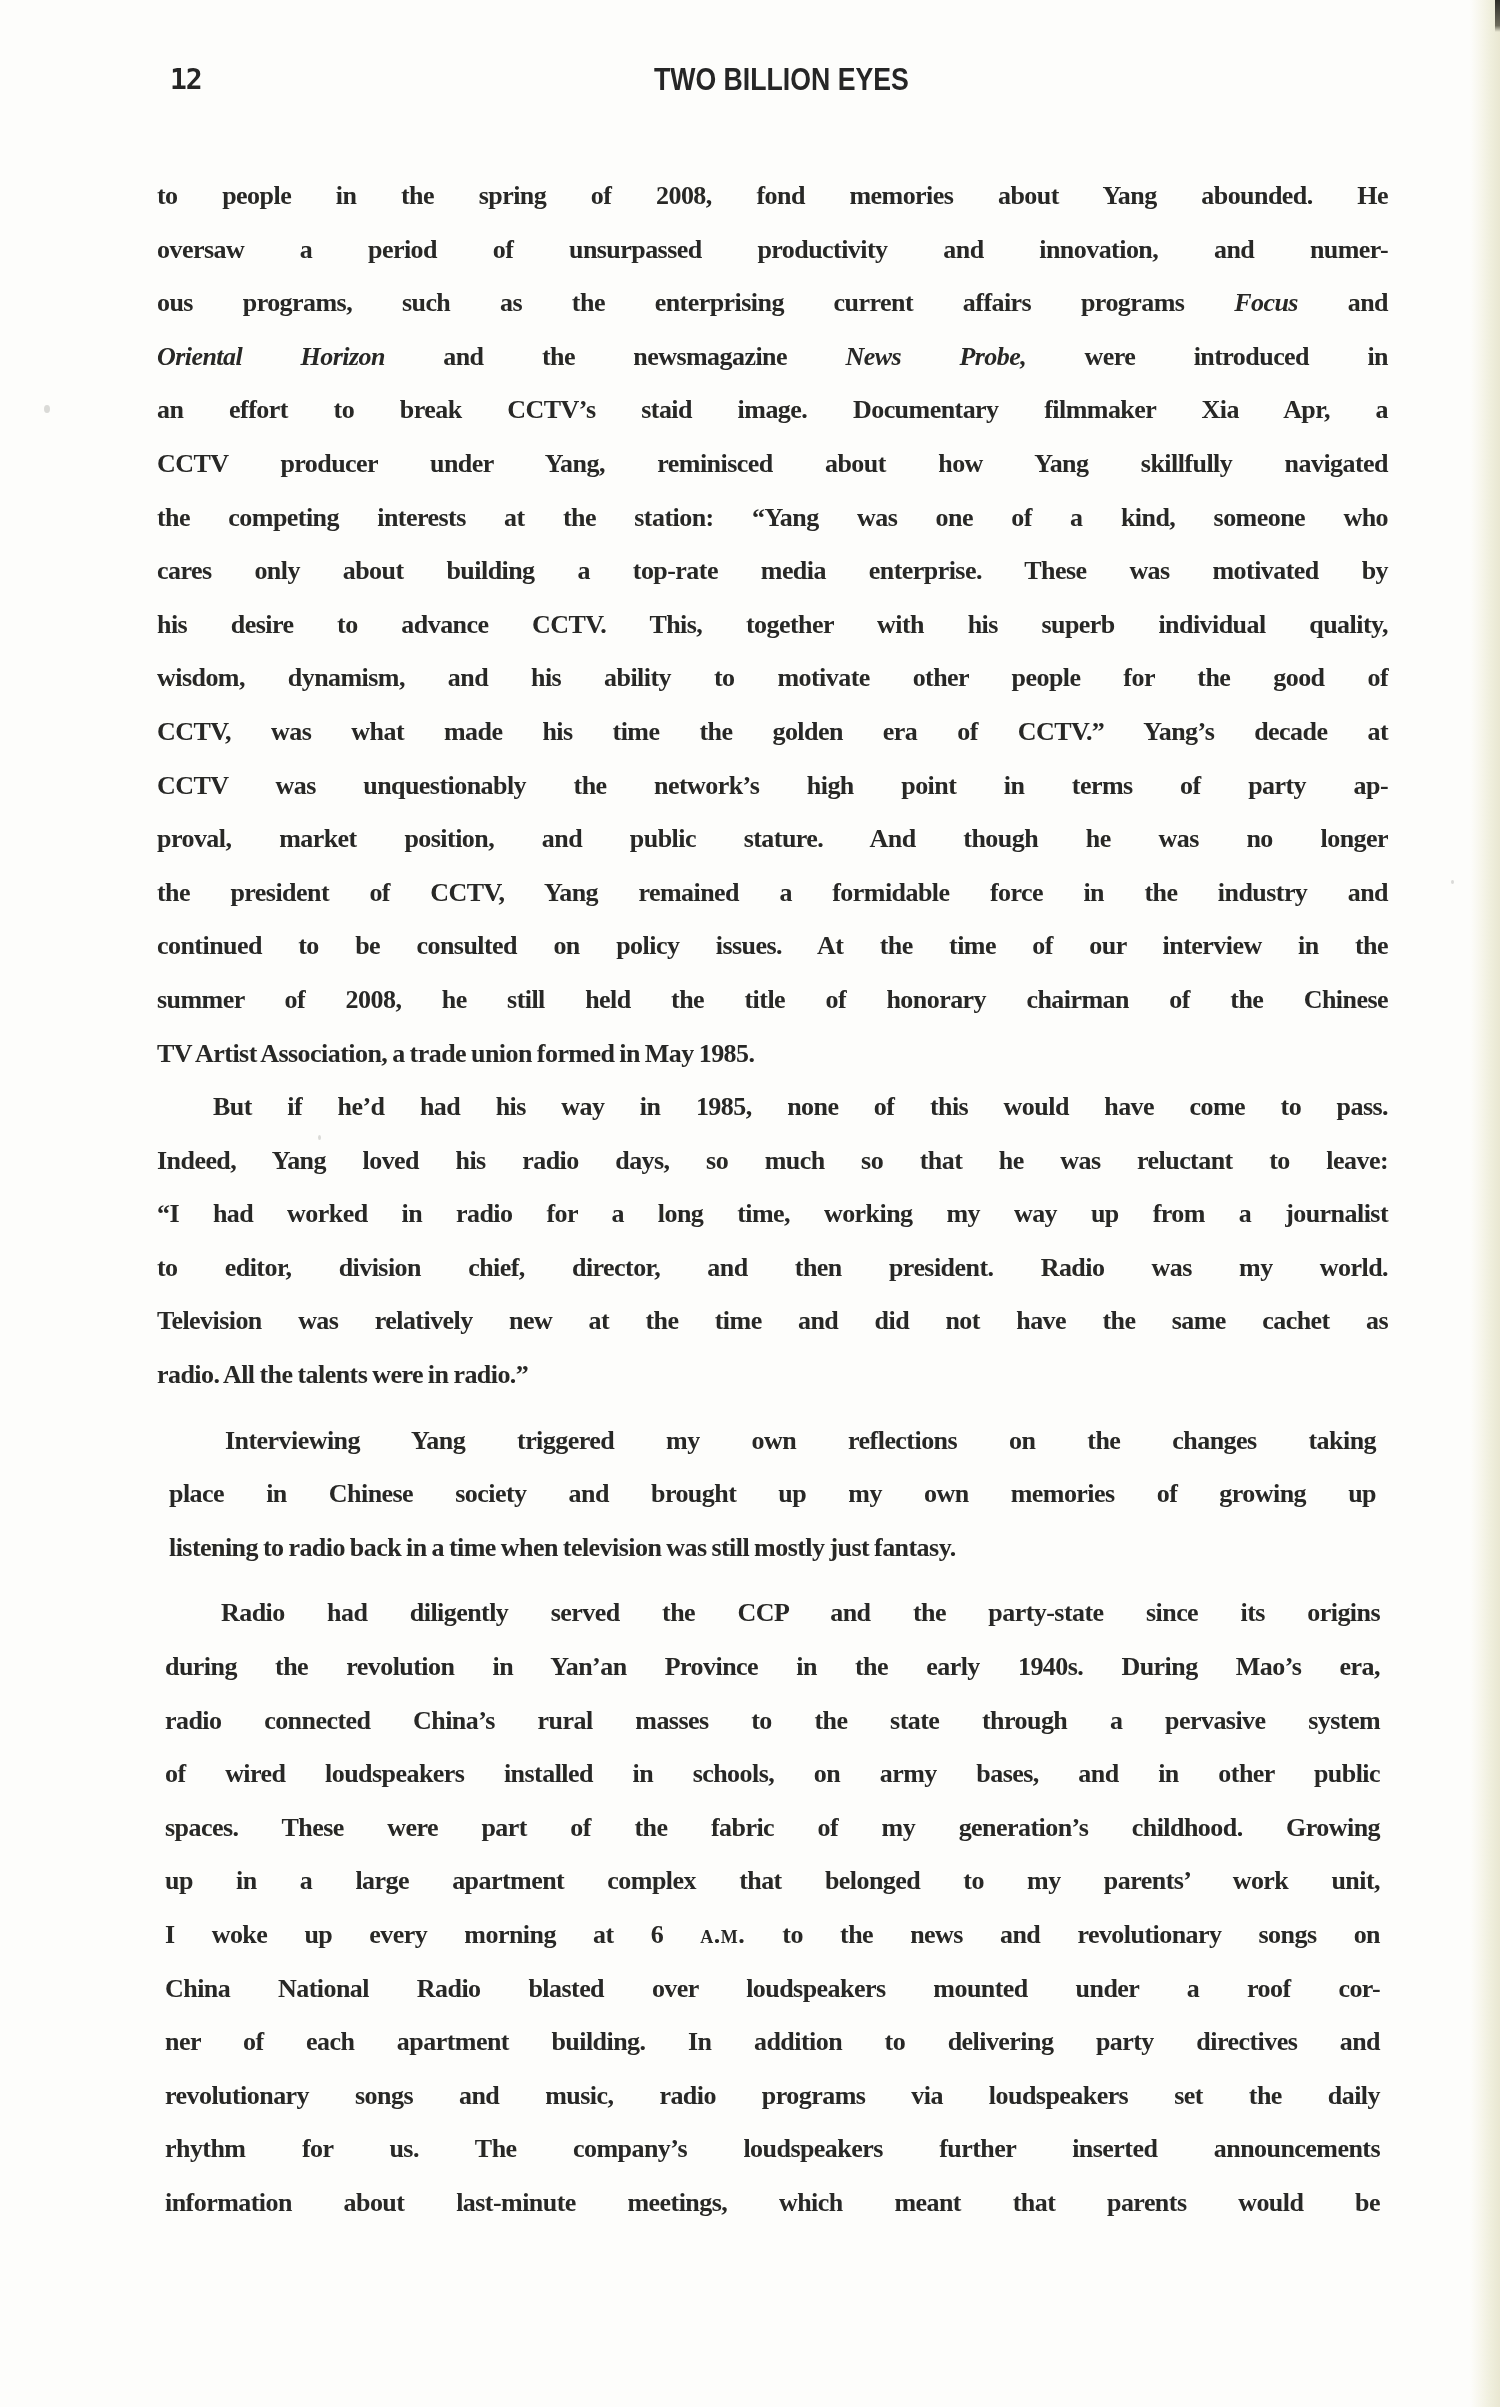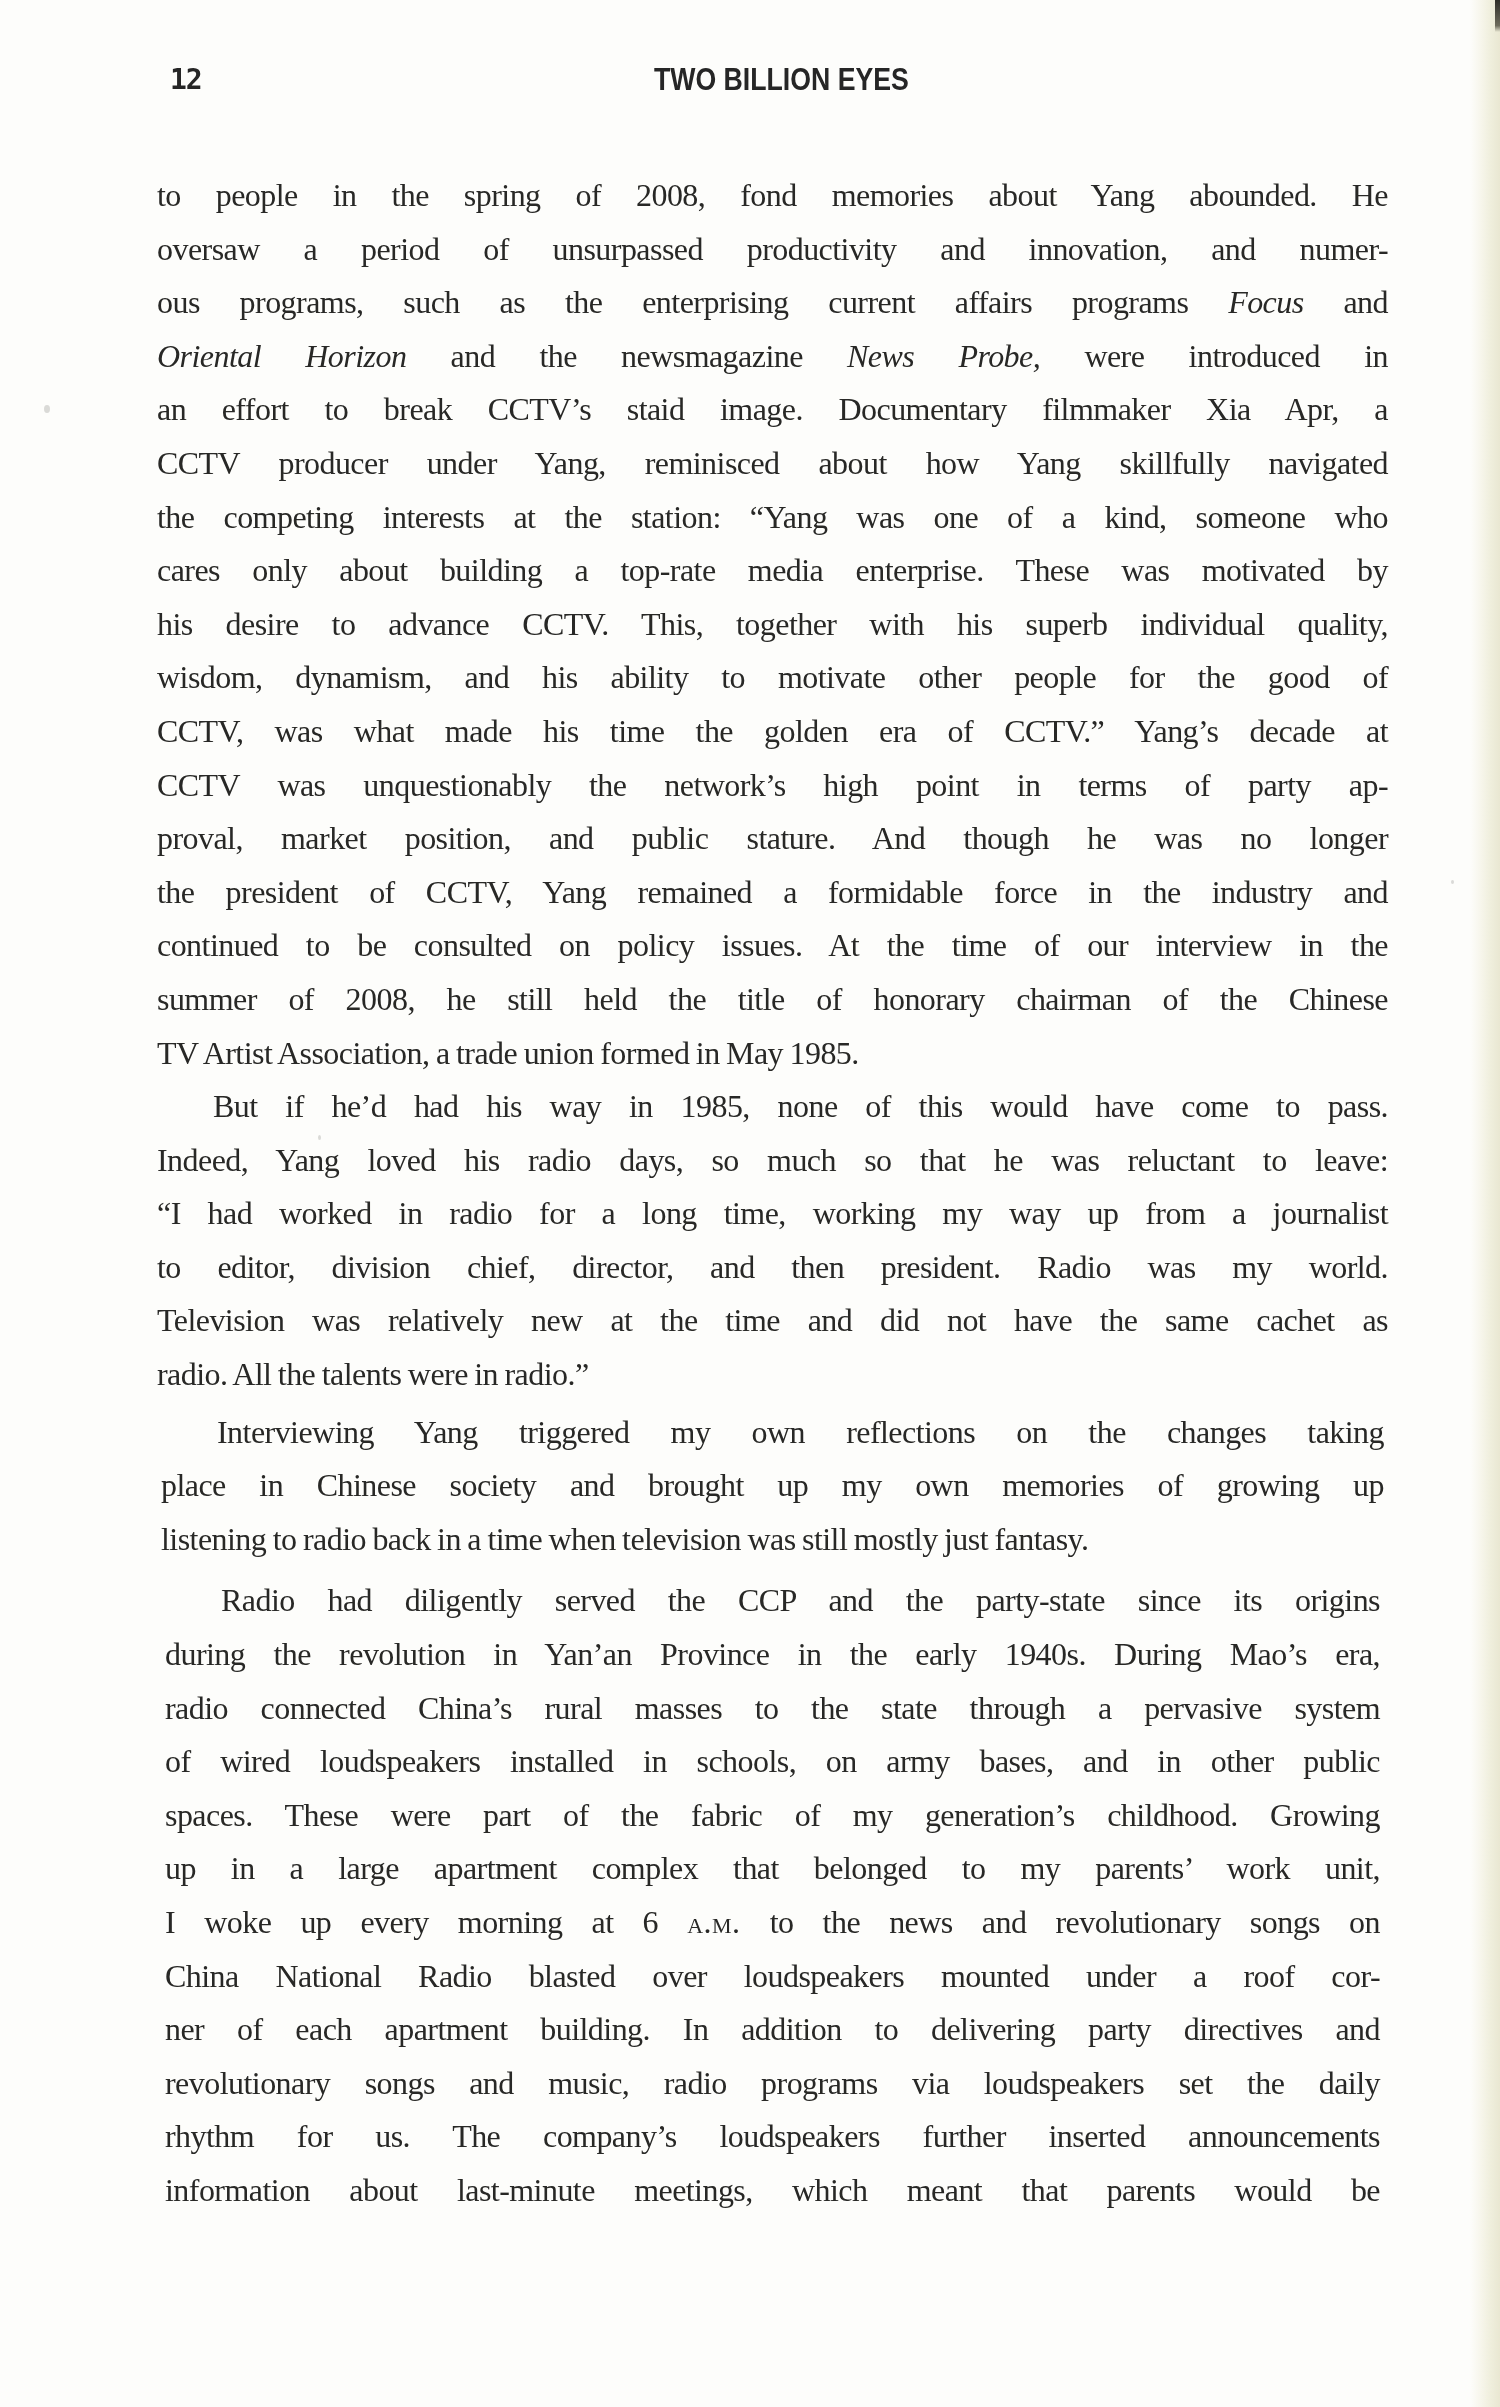--- a/index.html
+++ b/index.html
@@ -23,22 +23,23 @@
     letter-spacing: -1px;
   }
   .running-title {
     position: absolute; left: 640px; top: 0; width: 266px;
     font-family: "Liberation Sans", sans-serif; font-weight: bold;
     font-size: 31px; line-height: 32px; color: #262626; white-space: nowrap;
     transform-origin: left center; transform: scaleX(0.86);
   }
   .body-text {
     position: absolute; left: 157px; top: 169px; width: 1231px;
-    font-family: "Liberation Serif", serif; font-size: 32px; line-height: 53.6px;
+    font-family: "Liberation Serif", serif; font-size: 26px; line-height: 53.6px;
     color: #282826;
+    font-weight: bold;
   }
   .line {
     display: block; white-space: nowrap; text-align: justify; text-align-last: justify;
     height: 53.6px; overflow: visible; letter-spacing: -0.55px; word-spacing: -1px;
   }
   .line.last { text-align-last: left; }
   .line.indent { text-indent: 56px; }
   .line i { font-style: italic; }
   .sc { font-variant: small-caps; text-transform: lowercase; letter-spacing: 0.5px; }
   .speck { position: absolute; border-radius: 50%; background: #b8b8b4; opacity: 0.5; }
@@ -75,21 +76,21 @@
       <span class="line last"><span>TV Artist Association, a trade union formed in May 1985.</span></span>
     </p>
     <p style="margin: 0px;">
       <span class="line indent"><span>But if he’d had his way in 1985, none of this would have come to pass.</span></span>
       <span class="line"><span>Indeed, Yang loved his radio days, so much so that he was reluctant to leave:</span></span>
       <span class="line"><span>“I had worked in radio for a long time, working my way up from a journalist</span></span>
       <span class="line"><span>to editor, division chief, director, and then president. Radio was my world.</span></span>
       <span class="line"><span>Television was relatively new at the time and did not have the same cachet as</span></span>
       <span class="line last"><span>radio. All the talents were in radio.”</span></span>
     </p>
-    <p style="margin: 4px;">
+    <p style="margin: 12px;">
       <span class="line indent"><span>Interviewing Yang triggered my own reflections on the changes taking</span></span>
       <span class="line"><span>place in Chinese society and brought up my own memories of growing up</span></span>
       <span class="line last"><span>listening to radio back in a time when television was still mostly just fantasy.</span></span>
     </p>
     <p style="margin: 8px;">
       <span class="line indent"><span>Radio had diligently served the CCP and the party-state since its origins</span></span>
       <span class="line"><span>during the revolution in Yan’an Province in the early 1940s. During Mao’s era,</span></span>
       <span class="line"><span>radio connected China’s rural masses to the state through a pervasive system</span></span>
       <span class="line"><span>of wired loudspeakers installed in schools, on army bases, and in other public</span></span>
       <span class="line"><span>spaces. These were part of the fabric of my generation’s childhood. Growing</span></span>

